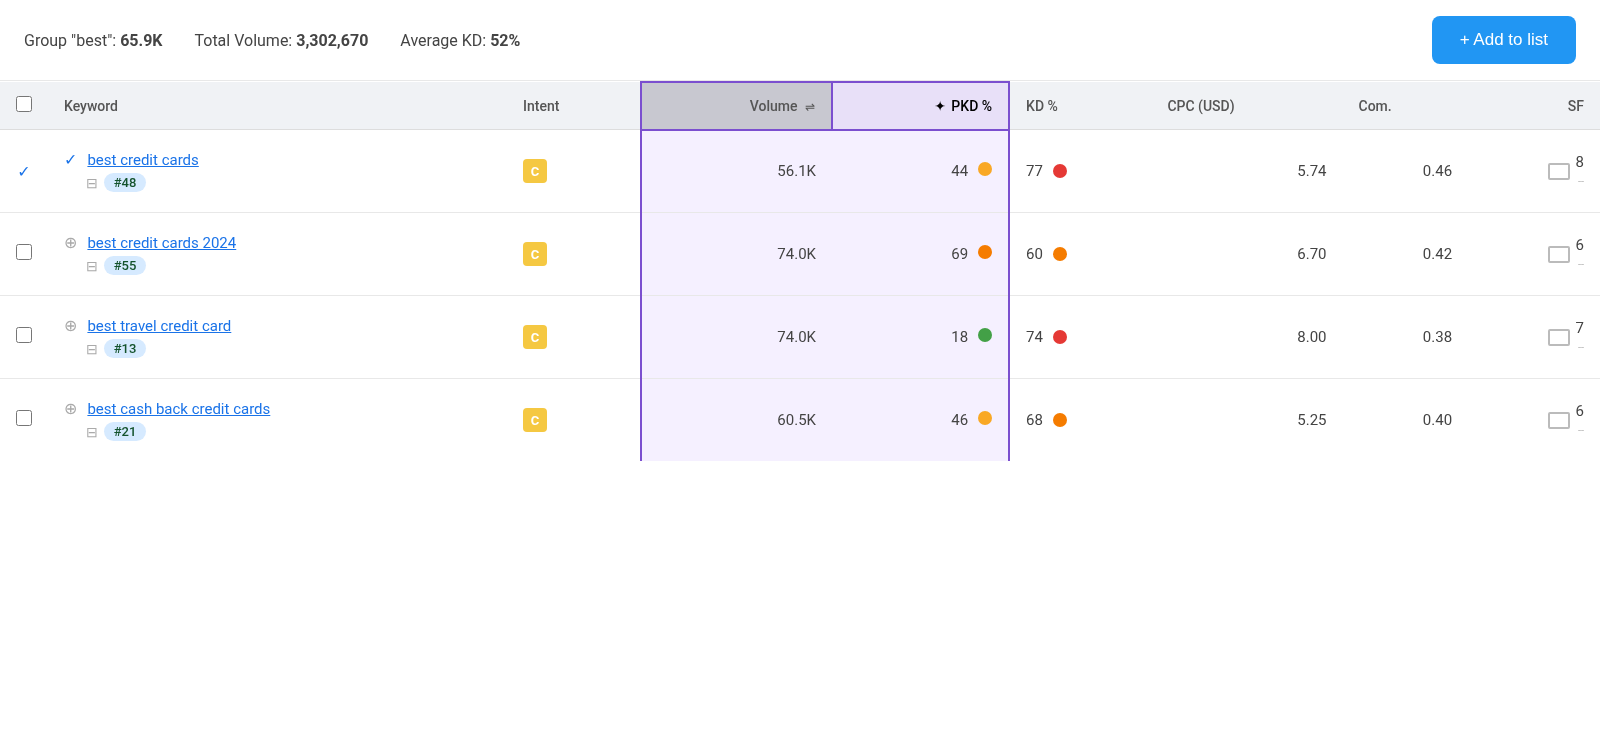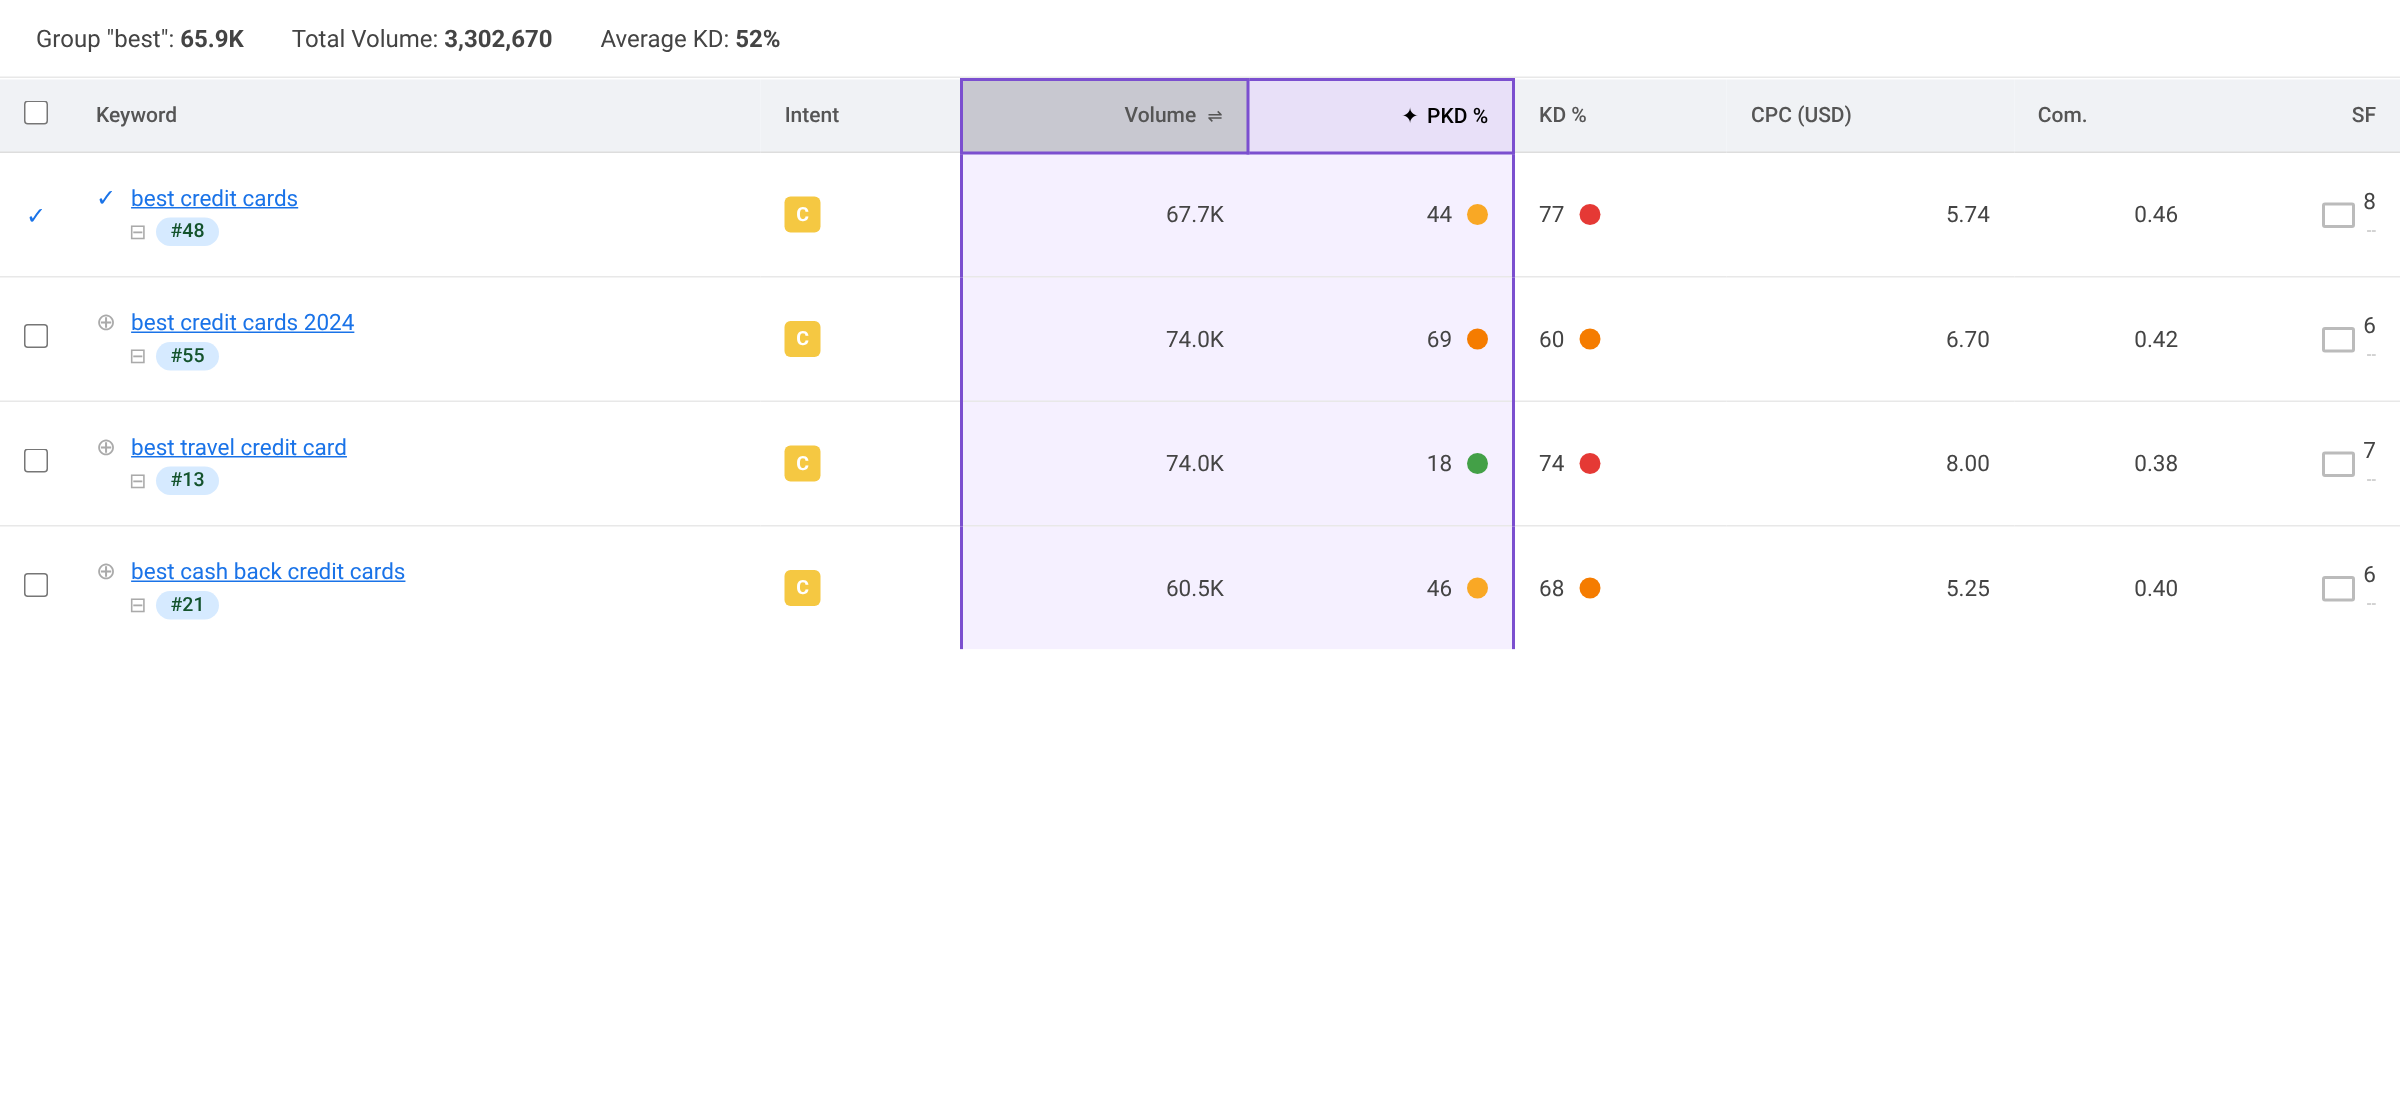--- a/index.html
+++ b/index.html
@@ -171,21 +171,20 @@
       vertical-align: middle;
     }
 
     .dot-red { background: #e53935; }
     .dot-orange { background: #f57c00; }
     .dot-yellow { background: #f9a825; }
     .dot-green { background: #43a047; }
 
     .pkd-cell {
       display: flex;
-      align-items: center;
       justify-content: flex-end;
       gap: 4px;
     }
 
     .kd-cell {
       display: flex;
       align-items: center;
       justify-content: flex-start;
       gap: 4px;
     }
@@ -257,20 +256,21 @@
     </span>
     <span>
       <span class="stat-label">Total Volume:</span>
       <span class="stat-value">3,302,670</span>
     </span>
     <span>
       <span class="stat-label">Average KD:</span>
       <span class="stat-value">52%</span>
     </span>
   </div>
+  <button class="add-to-list-btn">+ Add to list</button>
 </div>
 
 <div class="table-container">
   <table>
     <thead>
       <tr>
         <th class="checkbox-cell">
           <input type="checkbox" style="">
         </th>
         <th>Keyword</th>
@@ -294,21 +294,21 @@
     <div class="keyword-row-top">
       <span class="icon-checked" style="color:#1a73e8;margin-right:4px;">✓</span>
       <a href="#" class="keyword-name">best credit cards</a>
     </div>
     <div class="keyword-meta" style="margin-top:4px;margin-left:22px;">
       <span style="color:#aaa;font-size:14px;">⊟</span>
       <span class="rank-badge">#48</span>
     </div>
   </td>
           <td><span class="intent-badge">C</span></td>
-          <td class="col-volume">67.7K</td>
+          <td class="col-volume">56.1K</td>
           <td class="col-pkd">
             <div class="pkd-cell">
     44 <span class="dot dot-yellow"></span>
   </div>
           </td>
           <td>
             <div class="kd-cell">
     77 <span class="dot dot-red"></span>
   </div>
           </td>

